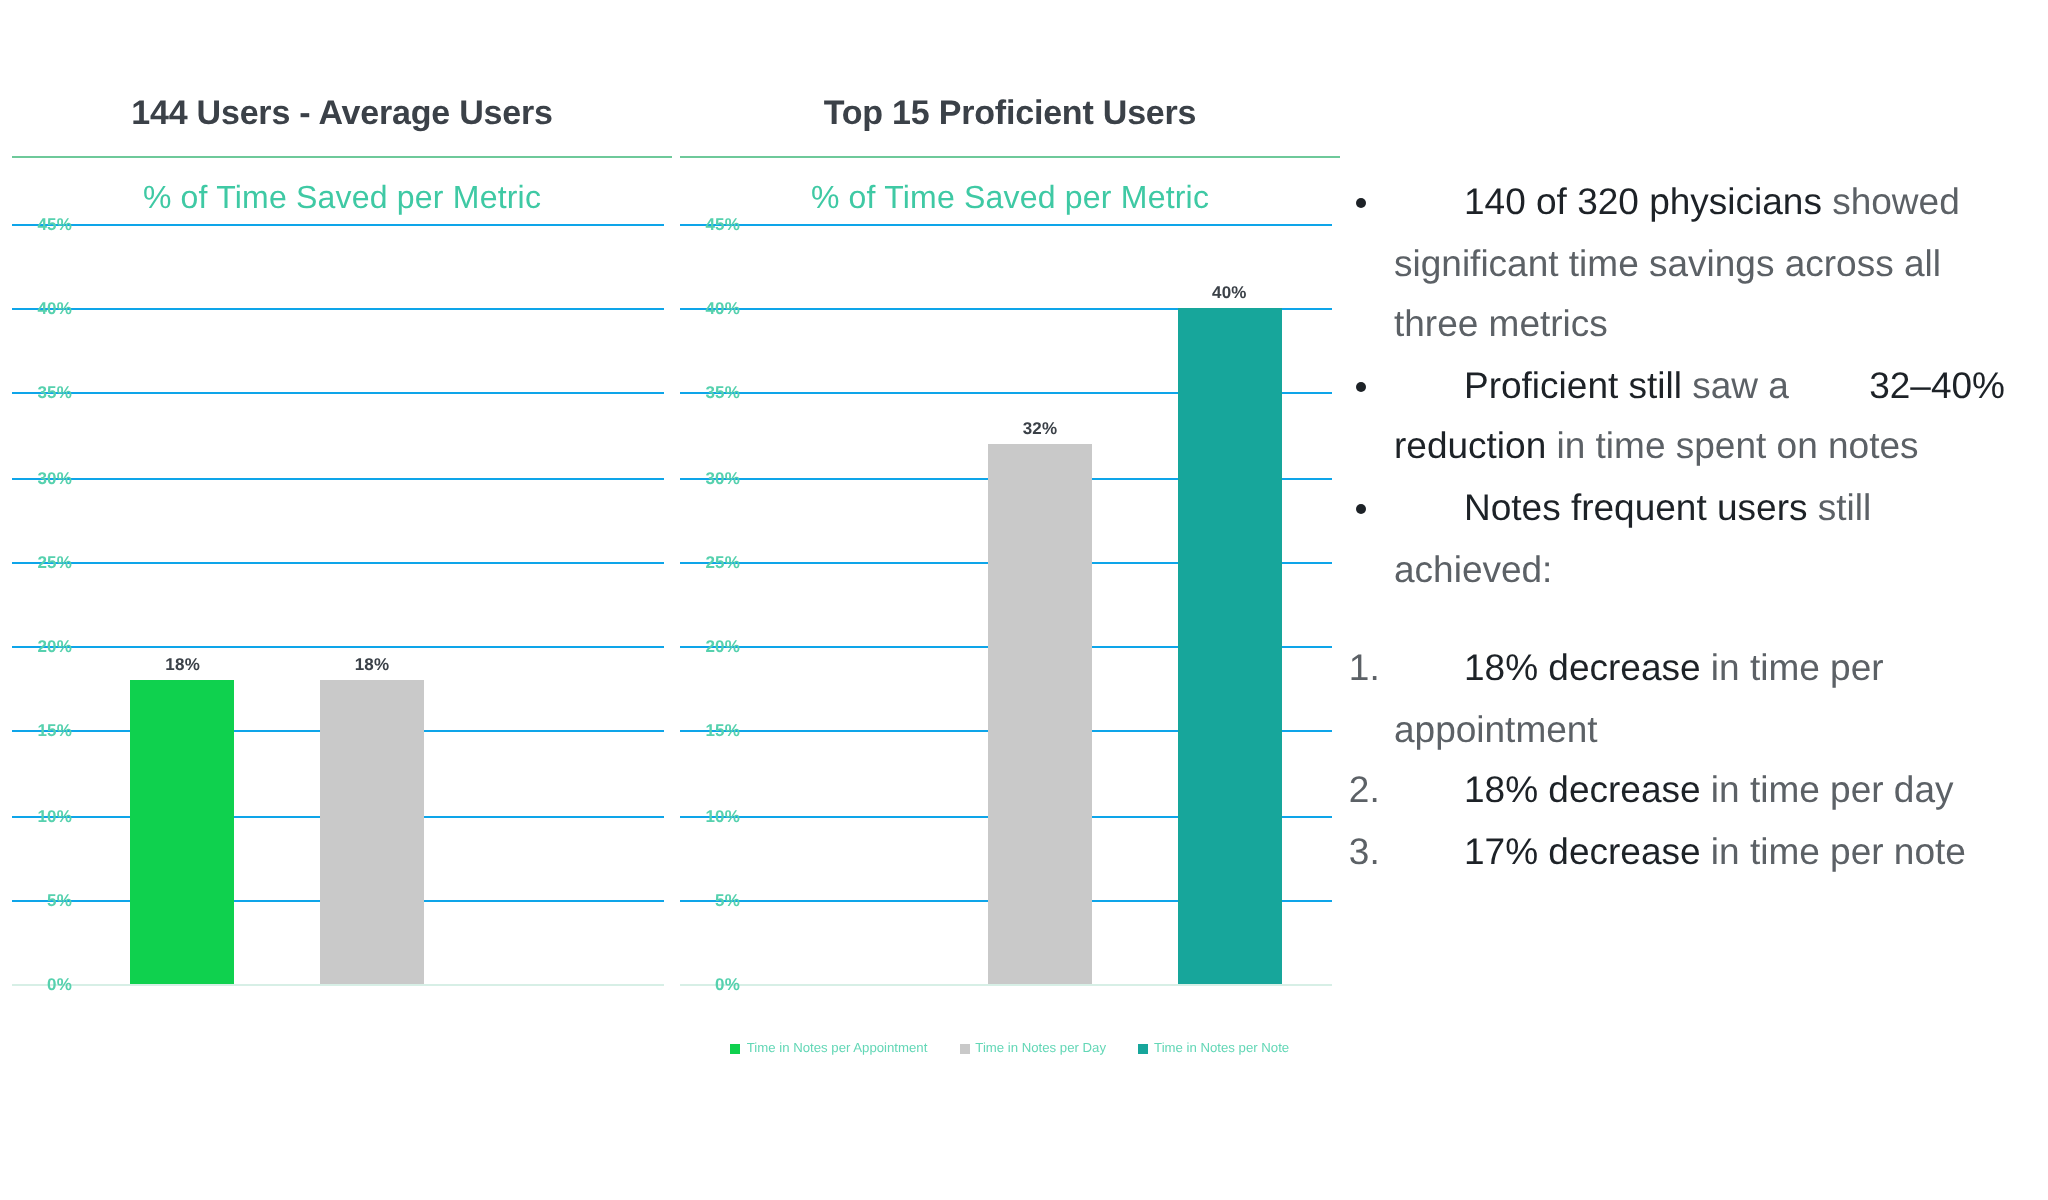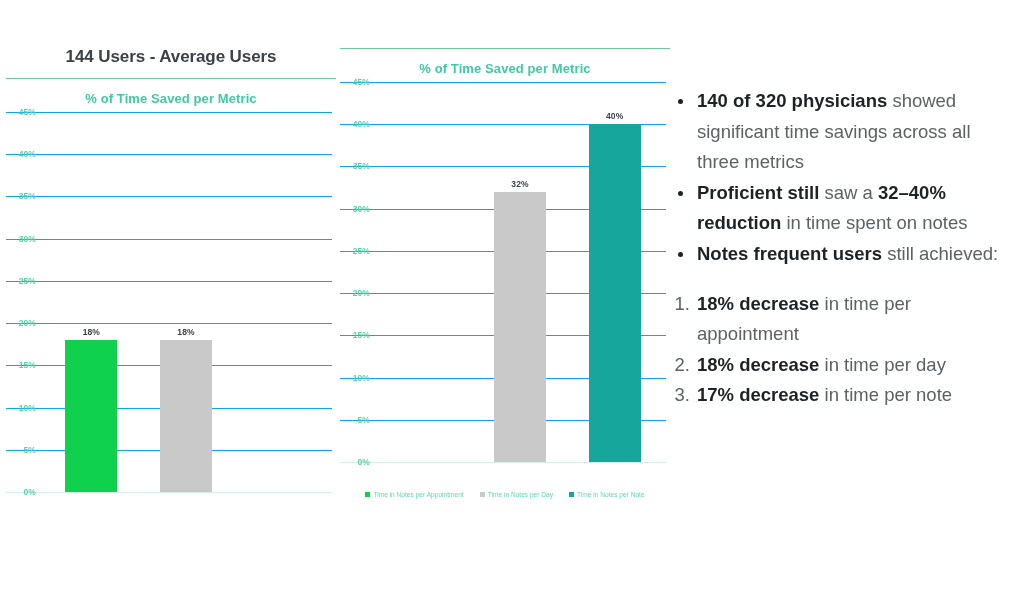--- a/index.html
+++ b/index.html
@@ -51,22 +51,22 @@
   .plot-card {
     position: relative;
     margin-top: 6px;
     height: 455px;
     background: #ffffff;
     border-top: 1.6px solid #6ec99a;
   }
 
   .plot-subtitle {
     text-align: center;
-    font-size: 13px;
-    font-weight: bold;
+    font-size: 16px;
+    font-weight: normal;
     color: #3fc9a4;
     padding-top: 12px;
     letter-spacing: 0.1px;
     white-space: nowrap;
   }
 
   .plot-area {
     position: absolute;
     left: 0;
     right: 0;
@@ -156,21 +156,22 @@
     position: absolute;
     left: 668px;
     top: 86px;
     width: 340px;
     color: #5c6166;
     font-size: 18.5px;
     line-height: 30.6px;
   }
   .text-col b {
     color: #1d2227;
-    font-weight: bold;
+    font-weight: normal;
+    margin-left: 35px;
   }
   ul.bullets, ol.numbers {
     margin: 0;
     padding-left: 27px;
   }
   ul.bullets { list-style: disc; }
   ol.numbers { list-style: decimal; margin-top: 19px; }
   ul.bullets li::marker { color: #1d2227; font-size: 17px; }
   ol.numbers li::marker { color: #5c6166; }
   ul.bullets li, ol.numbers li {
@@ -230,20 +231,21 @@
               <div class="bar-slot" style="left: calc(50% - 26px); height: 100%;">
                 <div class="bar" style="height: 40%; background: rgb(201, 201, 201);"></div>
                 <div class="bar-label" style="bottom: calc(40% + 3px);">18%</div>
               </div>
             </div>
         </div>
       </div>
     </div>
 
     <div class="chart-panel right">
+      <div class="chart-title">Top 15 Proficient Users</div>
       <div class="plot-card">
         <div class="plot-subtitle">% of Time Saved per Metric</div>
         <div class="plot-area">
           <div class="gridlines">
               <div class="grid-row" style="top: 0%;">
                 <span class="ytick">45%</span>
               </div>
               <div class="grid-row" style="top: 11.1111%;">
                 <span class="ytick">40%</span>
               </div>

